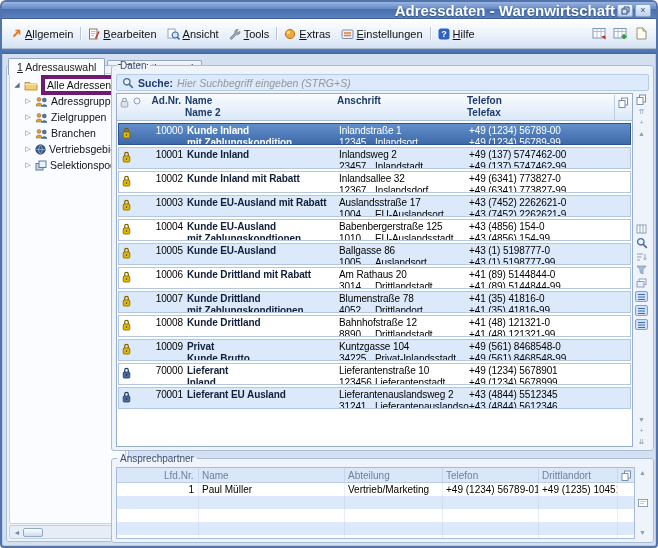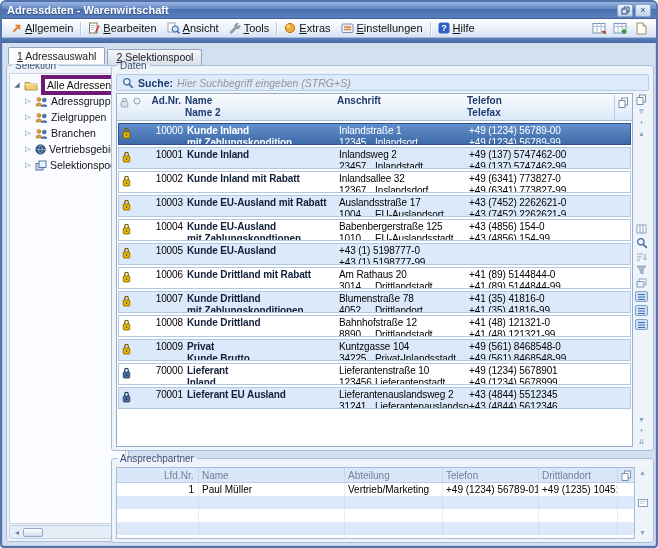--- a/index.html
+++ b/index.html
@@ -3,25 +3,25 @@
 <meta charset="utf-8">
 <style>
   html,body{margin:0;padding:0;background:#fff;}
   body{width:658px;height:548px;position:relative;font-family:"Liberation Sans",sans-serif;-webkit-font-smoothing:antialiased;}
   *{box-sizing:border-box;}
 
   .window{position:absolute;left:0;top:0;width:658px;height:548px;border:2px solid #5374ab;border-radius:6px 6px 4px 4px;background:#d4dff0;box-shadow:inset 0 0 0 1px #b9cbe7;overflow:hidden;}
 
   
   .titlebar{height:17px;display:flex;align-items:center;padding:0 5px;background:linear-gradient(#9ab5e2,#6287c2 45%,#4a6fae 46%,#5b80bd);border-bottom:1px solid #3d5f9a;border-radius:4px 4px 0 0;}
-  .titlebar .title{color:#fff;font-size:11px;font-weight:bold;text-shadow:0 1px 1px #33507f;flex:1;white-space:nowrap;}
+  .titlebar .title{color:#fff;font-size:15px;font-weight:bold;text-shadow:0 1px 1px #33507f;flex:1;white-space:nowrap;text-align:right;}
   .tb-btn{width:16px;height:13px;margin-left:2px;border:1px solid #8ba3cb;border-radius:2px;background:linear-gradient(#eef4fc,#bed1ec);display:flex;align-items:center;justify-content:center;font-size:9px;color:#2d4d7e;line-height:1;cursor:default;}
 
   
-  .menubar{height:19px;display:flex;align-items:center;background:linear-gradient(#ffffff,#e9f0fa 60%,#d6e2f4);border-bottom:1px solid #a9b9d2;padding:0 4px;}
+  .menubar{height:30px;display:flex;align-items:center;background:linear-gradient(#ffffff,#e9f0fa 60%,#d6e2f4);border-bottom:1px solid #a9b9d2;padding:0 4px;}
   .menu-item{display:flex;align-items:center;gap:3px;padding:1px 5px;font-size:11px;color:#111;white-space:nowrap;}
   .menu-item u{text-decoration:underline;}
   .menu-sep{width:1px;height:13px;background:#b9c6da;margin:0 2px;box-shadow:1px 0 0 #fff;}
   .menu-right{margin-left:auto;display:flex;gap:3px;align-items:center;padding-right:2px;}
   .menu-right .mr-btn{width:18px;height:16px;display:flex;align-items:center;justify-content:center;}
 
   .band{height:5px;background:linear-gradient(#5a7fc0,#44699f);}
 
   
   .tabsrow{padding:3px 0 0 6px;height:20px;}
@@ -469,20 +469,24 @@
                     <rect x="3.9" y="7" width="1.2" height="2" fill="#7a6000"></rect>
                   </svg>
                 </span>
               </div>
               <div></div>
               <div class="col-adnr">10005</div>
               <div>
                 <div class="gname">Kunde EU-Ausland</div>
               </div>
               <div>
+                <div>Ballgasse 86</div>
+                <div><span class="zip">1005</span>Auslandsort</div>
+              </div>
+              <div>
                 <div>+43 (1) 5198777-0</div>
                 <div>+43 (1) 5198777-99</div>
               </div>
               <div></div>
             </div>
             <div class="grid-row gcols">
               <div class="licon">
                 <span>
                   <svg width="9" height="12">
                     <path d="M2.7 5 V3.2 a1.8 1.8 0 0 1 3.6 0 V5" fill="none" stroke="#7a6000" stroke-width="1.2"></path>

